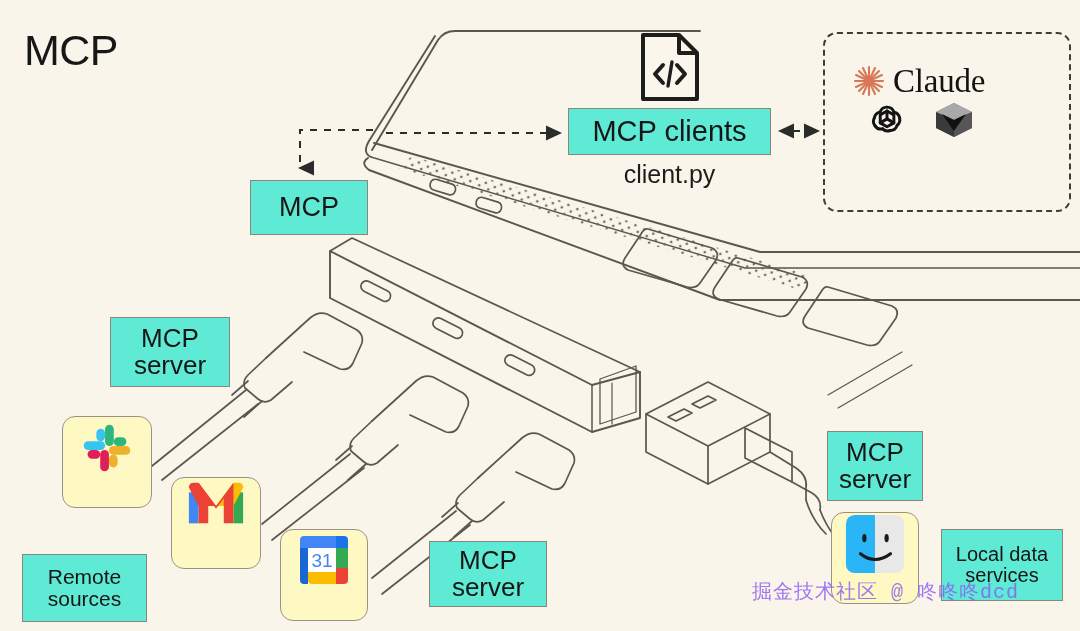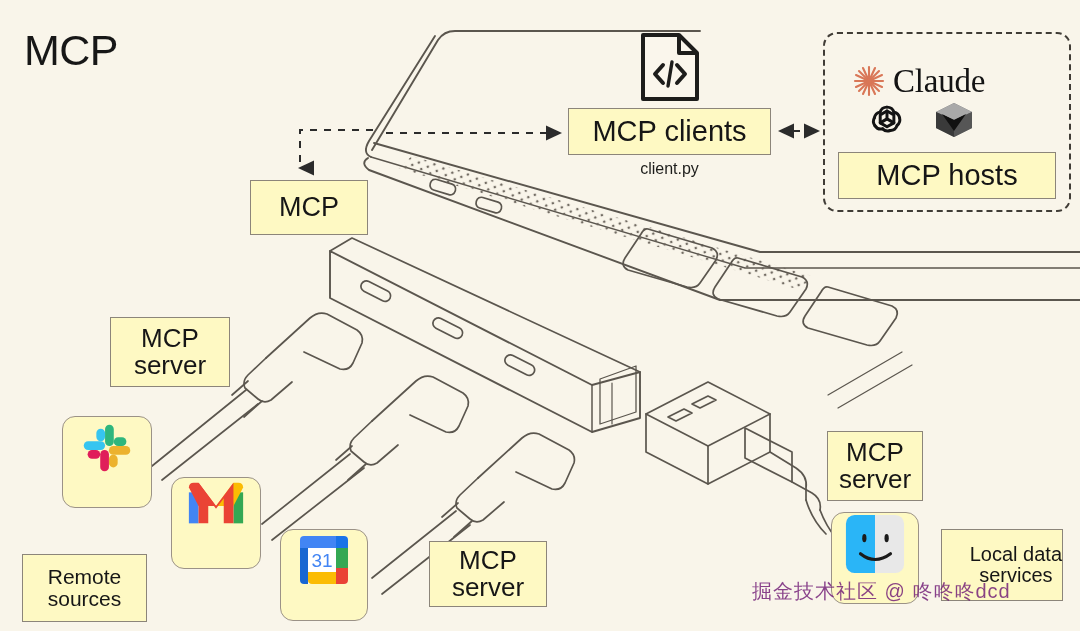--- a/index.html
+++ b/index.html
@@ -19,40 +19,40 @@
     position:absolute;left:24px;top:26px;width:330px;
     font-size:43px;line-height:1.12;font-weight:400;
     letter-spacing:-0.5px;color:#171717;
   }
   .title span{display:block;}
 
   
   .box{
     position:absolute;
     border:1.6px solid #8c857a;
-    background:#fef9c3;
+    background:#5eead4;
     display:flex;align-items:center;justify-content:center;
     text-align:center;
     color:#161616;
     box-sizing:border-box;
   }
   .box .l{display:block;line-height:1.04;}
 
   .b-mcp{left:250px;top:180px;width:118px;height:55px;font-size:27px;}
   .b-clients{left:568px;top:108px;width:203px;height:47px;font-size:29px;}
   .b-srv-left{left:110px;top:317px;width:120px;height:70px;font-size:26px;}
   .b-srv-mid{left:429px;top:541px;width:118px;height:66px;font-size:26px;}
   .b-srv-right{left:827px;top:431px;width:96px;height:70px;font-size:26px;}
   .b-remote{left:22px;top:534px;width:125px;height:68px;font-size:21px;margin-top:20px;}
-  .b-local{left:941px;top:529px;width:122px;height:72px;font-size:20px;justify-content:flex-end;}
+  .b-local{left:941px;top:529px;width:122px;height:72px;font-size:20px;}
   .b-hosts{left:838px;top:152px;width:218px;height:47px;font-size:29px;}
 
   .caption{
     position:absolute;left:568px;top:160px;width:203px;
-    text-align:center;font-size:16px;color:#1d1d1b;
+    text-align:center;font-size:25px;color:#1d1d1b;
   }
 
   
   .host-panel{
     position:absolute;left:823px;top:32px;width:248px;height:180px;
     border:2px dashed #403c36;border-radius:14px;
     background:rgba(250,246,236,0.35);
     box-sizing:border-box;
   }
   .claude-row{
@@ -78,23 +78,23 @@
     box-sizing:border-box;
   }
   .t-slack{left:62px;top:416px;width:90px;height:92px;}
   .t-gmail{left:171px;top:477px;width:90px;height:92px;}
   .t-gcal{left:280px;top:529px;width:88px;height:92px;}
   .t-finder{left:831px;top:512px;width:88px;height:92px;}
 
   
   .watermark{
     position:absolute;left:752px;top:578px;
-    font-size:20px;color:#701a75;opacity:.82;
+    font-size:20px;color:#8b5cf6;opacity:.82;
     letter-spacing:1px;
-    font-family:Liberation Sans, sans-serif;
+    font-family:Liberation Mono, monospace;
     white-space:nowrap;
   }
 </style>
 </head>
 <body style="background: rgb(249, 245, 234);">
 
 <div id="canvas">
 
   <svg class="art" viewBox="0 0 1080 631" xmlns="http://www.w3.org/2000/svg">
     <defs>
@@ -295,23 +295,20 @@
 
     <svg width="44" height="44" viewBox="0 0 44 44">
       <polygon points="22,5 40,14 40,30 22,39 4,30 4,14" fill="#6f6f6f"></polygon>
       <polygon points="22,5 40,14 22,22 4,14" fill="#a9a9a9"></polygon>
       <polygon points="4,14 22,22 22,39 4,30" fill="#3a3a3a"></polygon>
       <polygon points="40,14 40,30 22,39 22,22" fill="#565656"></polygon>
       <polygon points="22,22 34,16 22,33 10,16" fill="#111111"></polygon>
     </svg>
   </div>
 
-  <div class="box b-hosts">
-    <span class="l">MCP hosts</span>
-  </div>
 
   <div class="tile t-slack">
     <svg width="62" height="62" viewBox="0 0 64 64">
       <g stroke-linecap="round">
         <rect x="8" y="25" width="22" height="9" rx="4.5" fill="#36c5f0"></rect>
         <rect x="21" y="12" width="9" height="13" rx="4.5" fill="#36c5f0"></rect>
         <rect x="30" y="8" width="9" height="22" rx="4.5" fill="#2eb67d"></rect>
         <rect x="39" y="21" width="13" height="9" rx="4.5" fill="#2eb67d"></rect>
         <rect x="34" y="30" width="22" height="9" rx="4.5" fill="#ecb22e"></rect>
         <rect x="34" y="39" width="9" height="13" rx="4.5" fill="#ecb22e"></rect>

